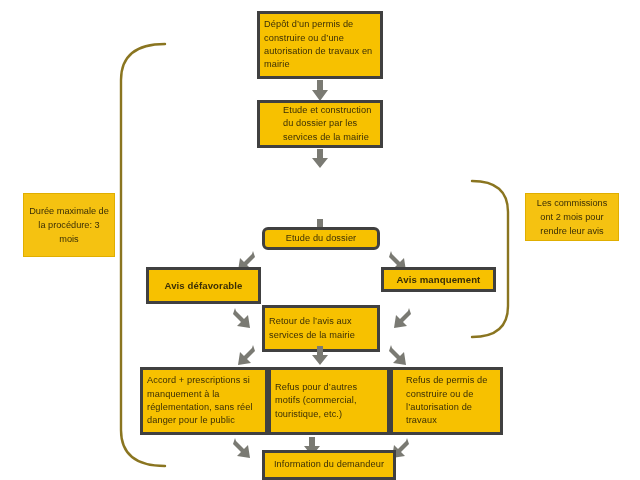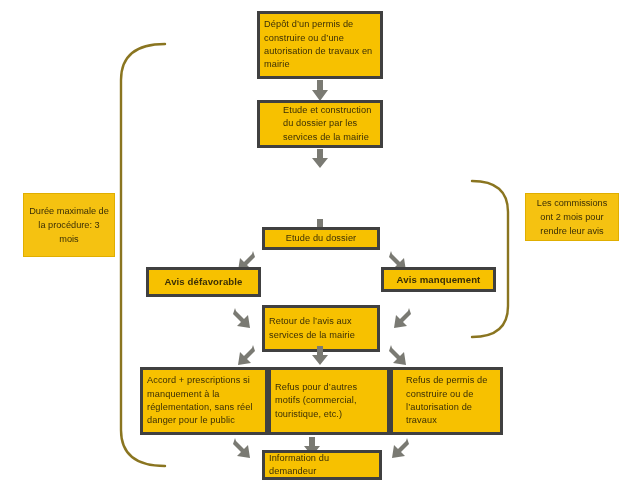--- a/index.html
+++ b/index.html
@@ -95,35 +95,35 @@
     </svg>
   </div>
 
 
   <div class="arrow" style="left:311px; top:219px; width:18px; height:20px;">
     <svg width="18" height="20" viewBox="0 0 18 20">
       <polygon points="6,0 12,0 12,9 17,9 9,19 1,9 6,9" fill="#7a7a73"></polygon>
     </svg>
   </div>
 
-  <div class="box" style="left:262px; top:227px; width:118px; height:23px;">Etude du dossier</div>
+  <div class="box" style="left:262px; top:227px; width:118px; height:23px;border-radius:6px;">Etude du dossier</div>
 
   <div class="arrow" style="left:232px; top:249px; width:24px; height:24px;">
     <svg width="24" height="24" viewBox="0 0 24 24">
       <polygon points="21,2 23,8 15,16 19,20 6,22 8,9 12,13 20,5" fill="#7a7a73"></polygon>
     </svg>
   </div>
 
   <div class="arrow" style="left:388px; top:249px; width:24px; height:24px;">
     <svg width="24" height="24" viewBox="0 0 24 24">
       <polygon points="3,2 1,8 9,16 5,20 18,22 16,9 12,13 4,5" fill="#7a7a73"></polygon>
     </svg>
   </div>
 
-  <div class="box bold" style="left:146px; top:267px; width:115px; height:30px;">Avis défavorable</div>
+  <div class="box bold" style="left:146px; top:267px; width:115px; height:37px;">Avis défavorable</div>
 
   <div class="box bold" style="left:381px; top:267px; width:115px; height:25px;">Avis manquement</div>
 
   <div class="arrow" style="left:232px; top:306px; width:24px; height:24px;">
     <svg width="24" height="24" viewBox="0 0 24 24">
       <polygon points="3,2 1,8 9,16 5,20 18,22 16,9 12,13 4,5" fill="#7a7a73"></polygon>
     </svg>
   </div>
 
   <div class="arrow" style="left:388px; top:306px; width:24px; height:24px;">
@@ -169,15 +169,15 @@
       <polygon points="6,0 12,0 12,9 17,9 9,19 1,9 6,9" fill="#7a7a73"></polygon>
     </svg>
   </div>
 
   <div class="arrow" style="left:386px; top:436px; width:24px; height:24px;">
     <svg width="24" height="24" viewBox="0 0 24 24">
       <polygon points="21,2 23,8 15,16 19,20 6,22 8,9 12,13 20,5" fill="#7a7a73"></polygon>
     </svg>
   </div>
 
-  <div class="box" style="left:262px; top:450px; width:120px; height:30px;">Information du demandeur</div>
+  <div class="box" style="left:262px; top:450px; width:134px; height:30px;">Information du demandeur</div>
 
 </div>
 
 </body></html>

